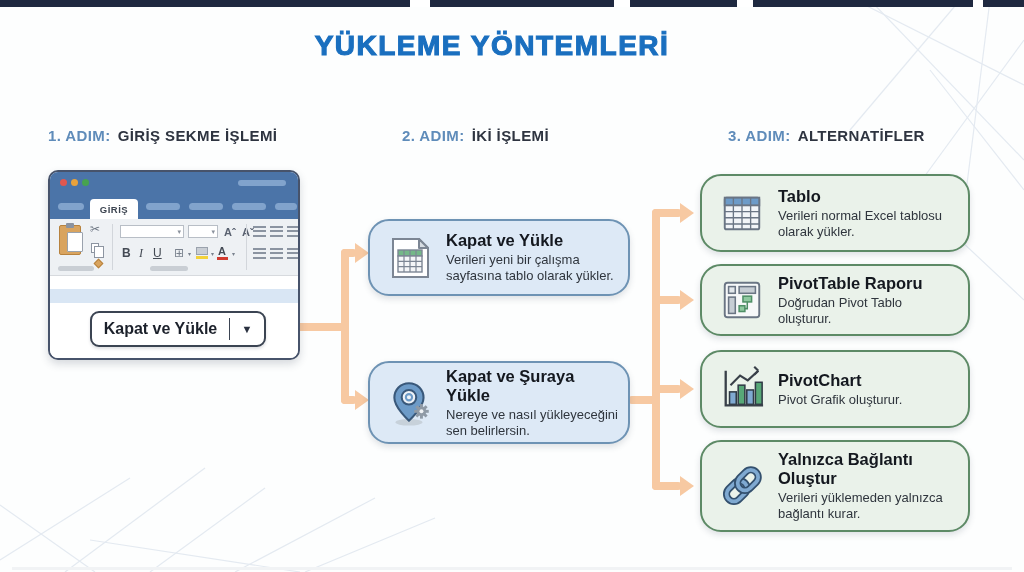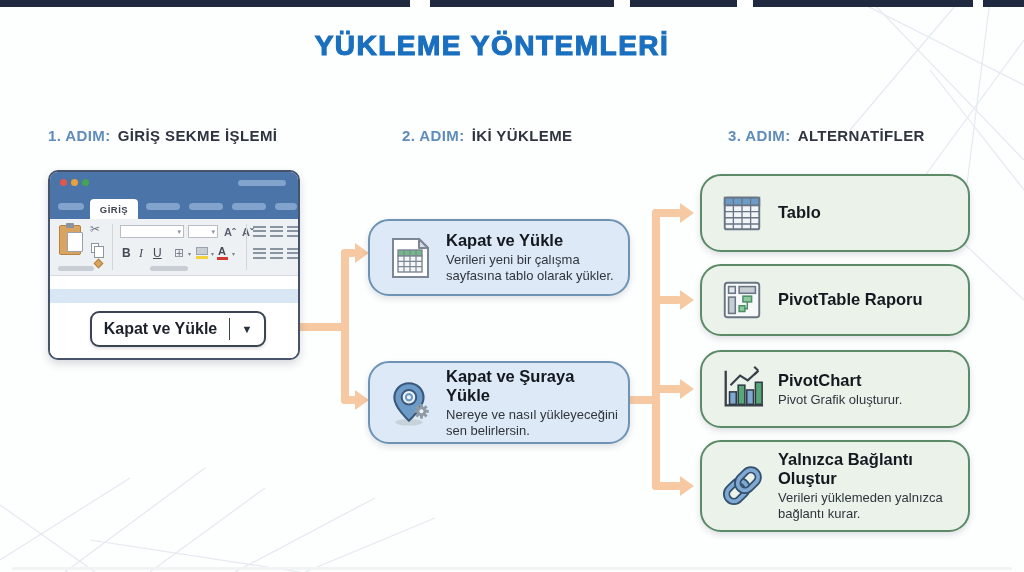--- a/index.html
+++ b/index.html
@@ -104,21 +104,21 @@
 
   <div class="topbar"></div>
   <div class="bottombar"></div>
 
   <div class="main-title">YÜKLEME YÖNTEMLERİ</div>
 
   <div class="step-header" style="left:48px;top:127px;">
     <span class="lbl">1. ADIM:</span><span class="ttl">GİRİŞ SEKME İŞLEMİ</span>
   </div>
   <div class="step-header" style="left:402px;top:127px;">
-    <span class="lbl">2. ADIM:</span><span class="ttl">İKİ YÜKLEME</span>
+    <span class="lbl">2. ADIM:</span><span class="ttl">İKİ İŞLEMİ</span>
   </div>
   <div class="step-header" style="left:728px;top:127px;">
     <span class="lbl">3. ADIM:</span><span class="ttl">ALTERNATİFLER</span>
   </div>
 
   <div class="excel-win">
     <div class="titlebar">
       <span class="dot" style="left:10px;background:var(--dot_red);"></span>
       <span class="dot" style="left:21px;background:var(--dot_yellow);"></span>
       <span class="dot" style="left:32px;background:var(--dot_green);"></span>
@@ -238,37 +238,39 @@
   <div class="card green" style="left:700px;top:174px;width:270px;height:78px;">
     <div class="icon-wrap">
       <svg width="46" height="46" viewBox="0 0 48 48">
         <rect x="6" y="8" width="36" height="33" rx="2" fill="#f2f5f8" stroke="#6a7584" stroke-width="2"></rect>
         <rect x="6" y="8" width="36" height="8" fill="#6d9bc8" stroke="#6a7584" stroke-width="2"></rect>
         <path d="M15 8 v33 M24 8 v33 M33 8 v33 M6 22.5 h36 M6 29 h36 M6 35.5 h36" stroke="#6a7584" stroke-width="1.4" fill="none"></path>
       </svg>
     </div>
     <div class="txt">
       <div class="c-title">Tablo</div>
+      <div class="c-desc">Verileri normal Excel tablosu olarak yükler.</div>
     </div>
   </div>
 
   <div class="card green" style="left:700px;top:264px;width:270px;height:72px;">
     <div class="icon-wrap">
       <svg width="46" height="46" viewBox="0 0 48 48">
         <rect x="6" y="6" width="36" height="36" rx="3" fill="#f6f8f9" stroke="#6a7584" stroke-width="2"></rect>
         <rect x="10" y="10" width="7" height="7" fill="#e3e8ec" stroke="#6a7584" stroke-width="1.6"></rect>
         <rect x="21" y="10" width="17" height="7" fill="#c6cdd4" stroke="#6a7584" stroke-width="1.6"></rect>
         <rect x="10" y="21" width="7" height="17" fill="#c6cdd4" stroke="#6a7584" stroke-width="1.6"></rect>
         <rect x="25" y="20" width="9" height="6" fill="#8fc9a0" stroke="#4e8f66" stroke-width="1.6"></rect>
         <path d="M29.5 26 v7 h-3" fill="none" stroke="#4e8f66" stroke-width="1.6"></path>
         <rect x="21" y="30" width="6" height="6" fill="#8fc9a0" stroke="#4e8f66" stroke-width="1.6"></rect>
       </svg>
     </div>
     <div class="txt">
       <div class="c-title">PivotTable Raporu</div>
+      <div class="c-desc">Doğrudan Pivot Tablo oluşturur.</div>
     </div>
   </div>
 
   <div class="card green" style="left:700px;top:350px;width:270px;height:78px;">
     <div class="icon-wrap">
       <svg width="46" height="46" viewBox="0 0 48 48">
         <rect x="11" y="27" width="7" height="13" fill="#7fa9d1" stroke="#2f3a45" stroke-width="1.6"></rect>
         <rect x="20" y="20" width="7" height="20" fill="#57a877" stroke="#2f3a45" stroke-width="1.6"></rect>
         <rect x="29" y="25" width="7" height="15" fill="#7fa9d1" stroke="#2f3a45" stroke-width="1.6"></rect>
         <rect x="38" y="17" width="7" height="23" fill="#57a877" stroke="#2f3a45" stroke-width="1.6"></rect>

